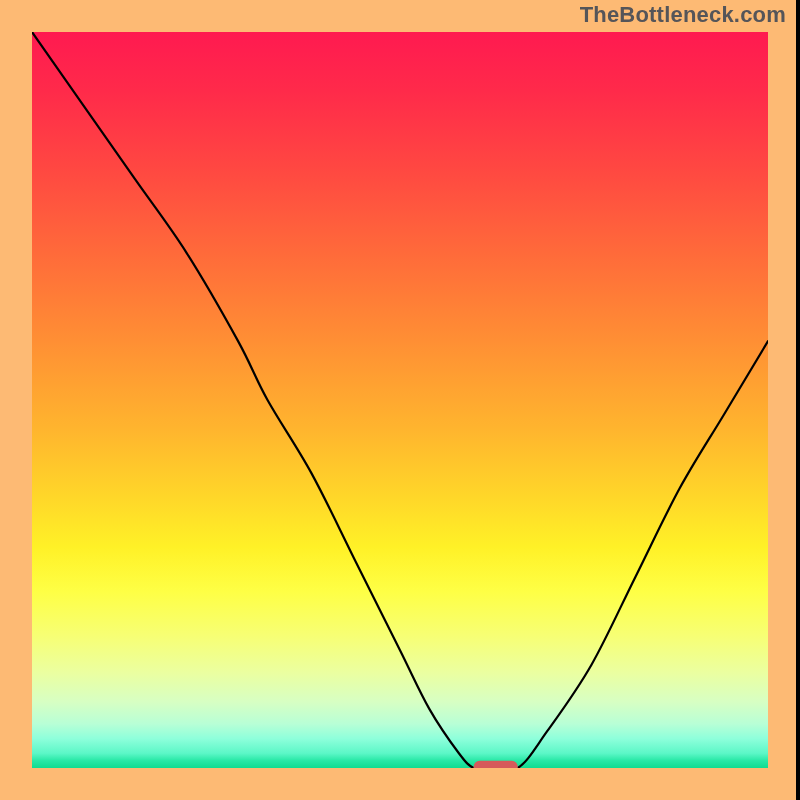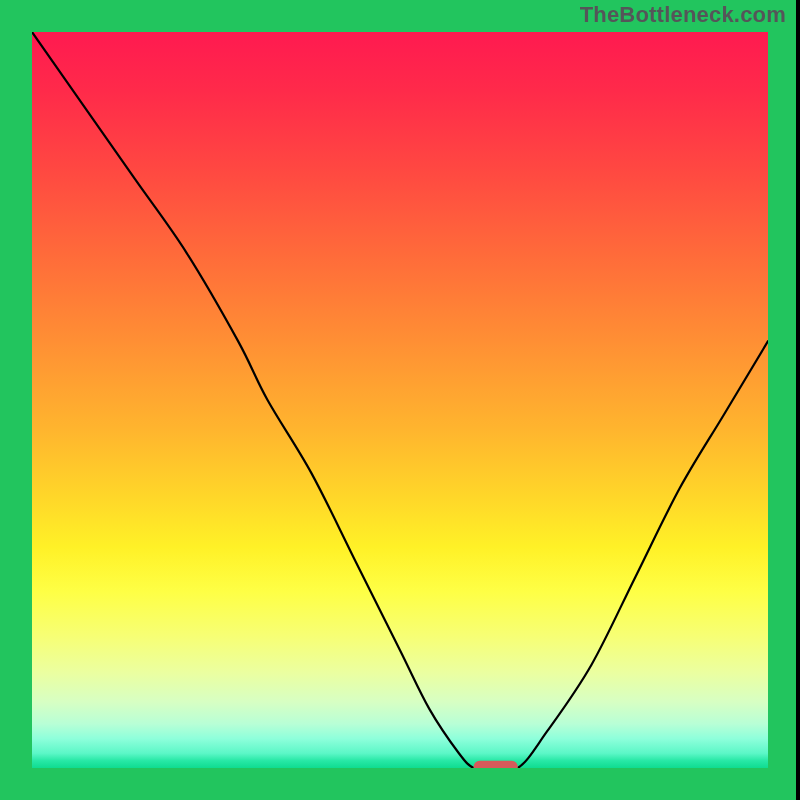--- a/index.html
+++ b/index.html
@@ -8,21 +8,21 @@
     width: 800px;
     height: 800px;
     background: #000;
     overflow: hidden;
     font-family: Arial, Helvetica, sans-serif;
   }
   .frame {
     position: relative;
     width: 796px;
     height: 800px;
-    background: #22c55e;
+    background: #fdba74;
   }
   .watermark {
     position: absolute;
     top: 2px;
     right: 10px;
     color: #555559;
     font-size: 22px;
     font-weight: 600;
     letter-spacing: 0.2px;
     z-index: 10;

